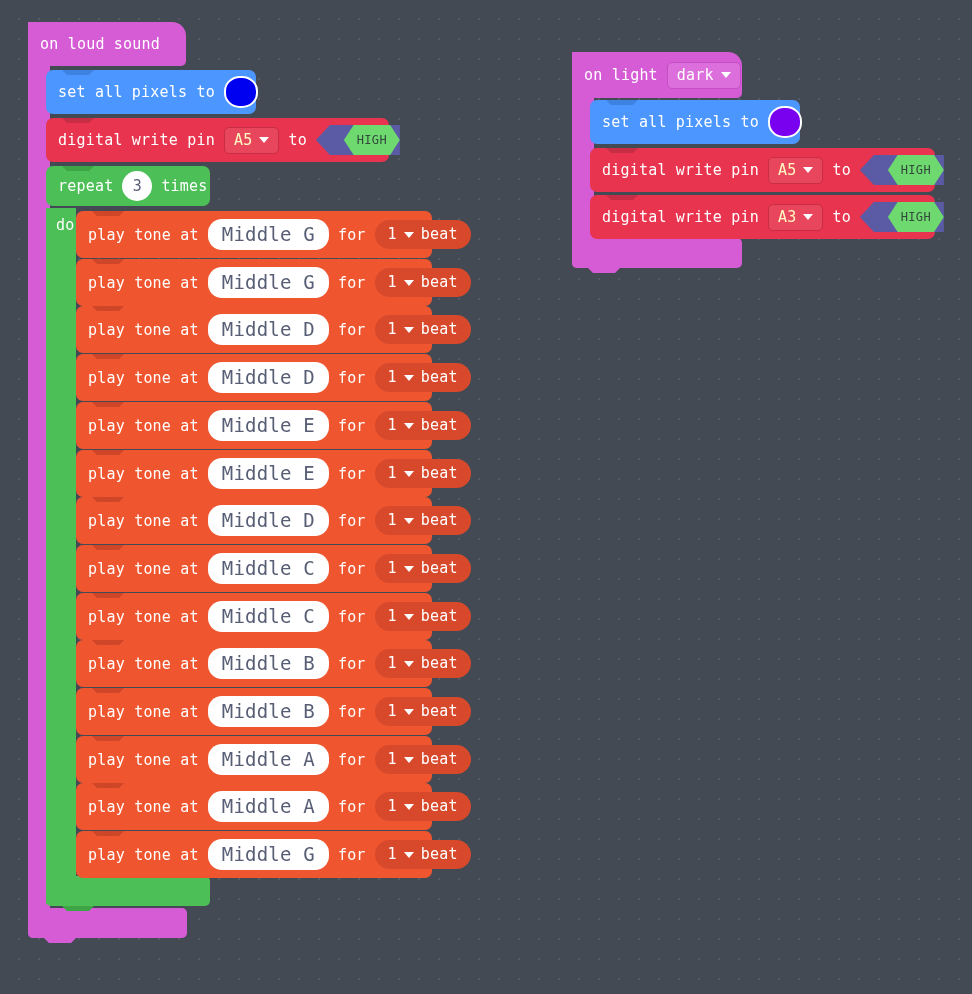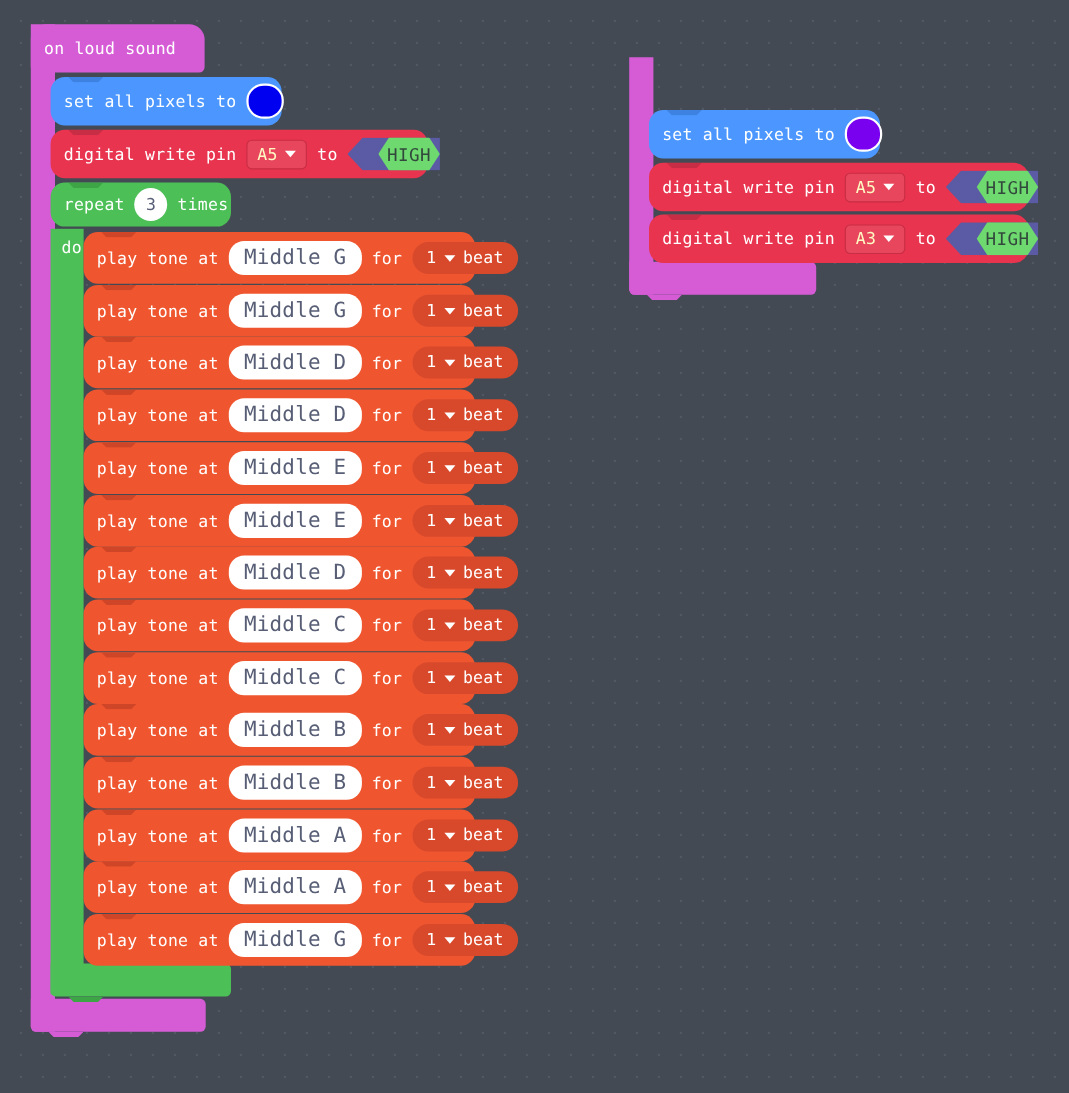--- a/index.html
+++ b/index.html
@@ -17,21 +17,21 @@
     background-size: 20px 20px;
     background-position: 9px 9px;
     position: relative;
   }
 
   #workspace { position: absolute; inset: 0; }
 
   
   .blk {
     position: absolute;
-    border-radius: 13px;
+    border-radius: 7px;
     color: #ffffff;
     font-size: 15px;
     letter-spacing: 0.2px;
     display: flex;
     align-items: center;
     white-space: nowrap;
   }
 
   .notch-shape {
     width: 32px; height: 5px;
@@ -120,21 +120,21 @@
     background: #5b5ba5;
     clip-path: polygon(14px 0, 84px 0, 84px 100%, 14px 100%, 0 50%);
     display: flex; align-items: center; justify-content: flex-end;
   }
   .hex-inner {
     width: 56px; height: 40px;
     background: #6ed96e;
     color: #33483d;
     clip-path: polygon(13px 0, 43px 0, 56px 50%, 43px 100%, 13px 100%, 0 50%);
     display: flex; align-items: center; justify-content: center;
-    font-size: 16px;
+    font-size: 12px;
     letter-spacing: 0.4px;
   }
 
   .row { display: flex; align-items: center; gap: 9px; }
 </style>
 </head>
 <body>
 
 <div id="workspace">
 
@@ -370,20 +370,29 @@
           </span>
         </div>
       </div>
     </div>
 
   <div class="wrap-body" style="left:572px; top:52px; width:22px; height:216px; border-radius:0 0 0 5px;"></div>
   <div class="wrap-body" style="left:572px; top:238px; width:170px; height:30px; border-radius:0 5px 5px 5px;">
     <div class="notch-shape" style="position:absolute; left:16px; top:30px; background:#d65cd6;"></div>
   </div>
 
+  <div class="blk hat" style="left:572px; top:52px; width:170px; height:46px; padding-left:12px;">
+    <div class="row">
+      <span>on light</span>
+      <span class="field-dd dd-event">
+        <span>dark</span>
+        <span class="caret"></span>
+      </span>
+    </div>
+  </div>
 
   <div class="blk c-light" style="left:590px; top:100px; width:210px; height:44px; padding-left:12px;">
     <div class="notch-shape" style="position:absolute; left:16px; top:0; background:#3d82e0;"></div>
     <div class="row">
       <span>set all pixels to</span>
       <span class="color-swatch" style="background:#7a00f0;"></span>
     </div>
   </div>
 
   <div class="blk c-pins" style="left:590px; top:148px; width:345px; height:44px; padding-left:12px;">

